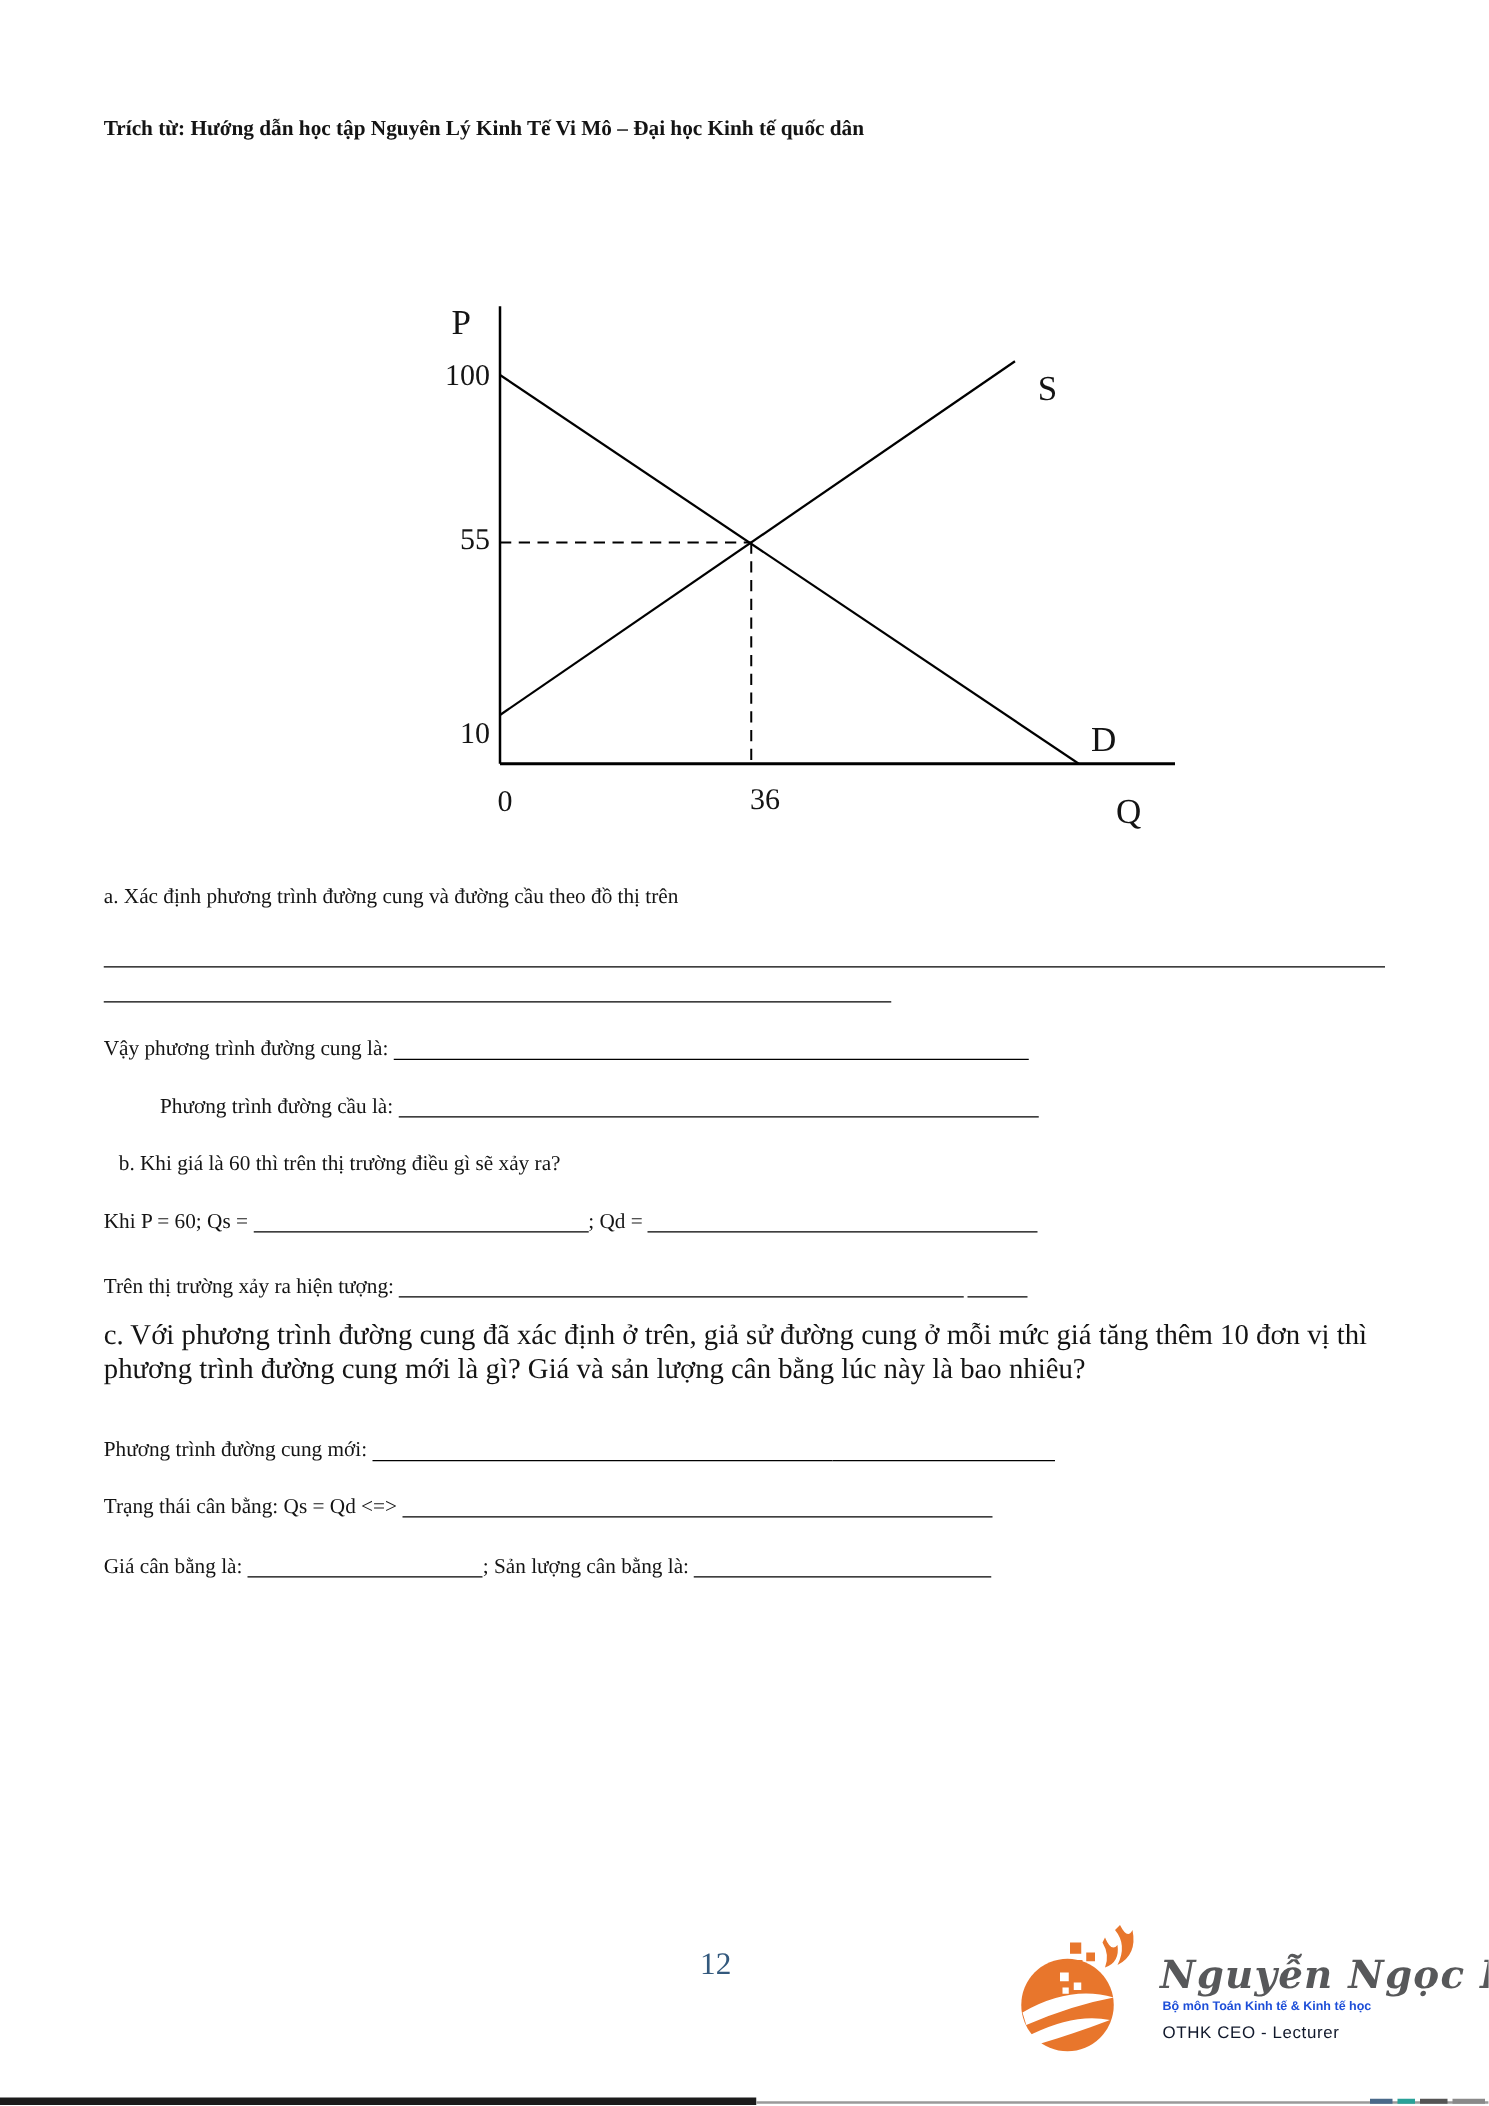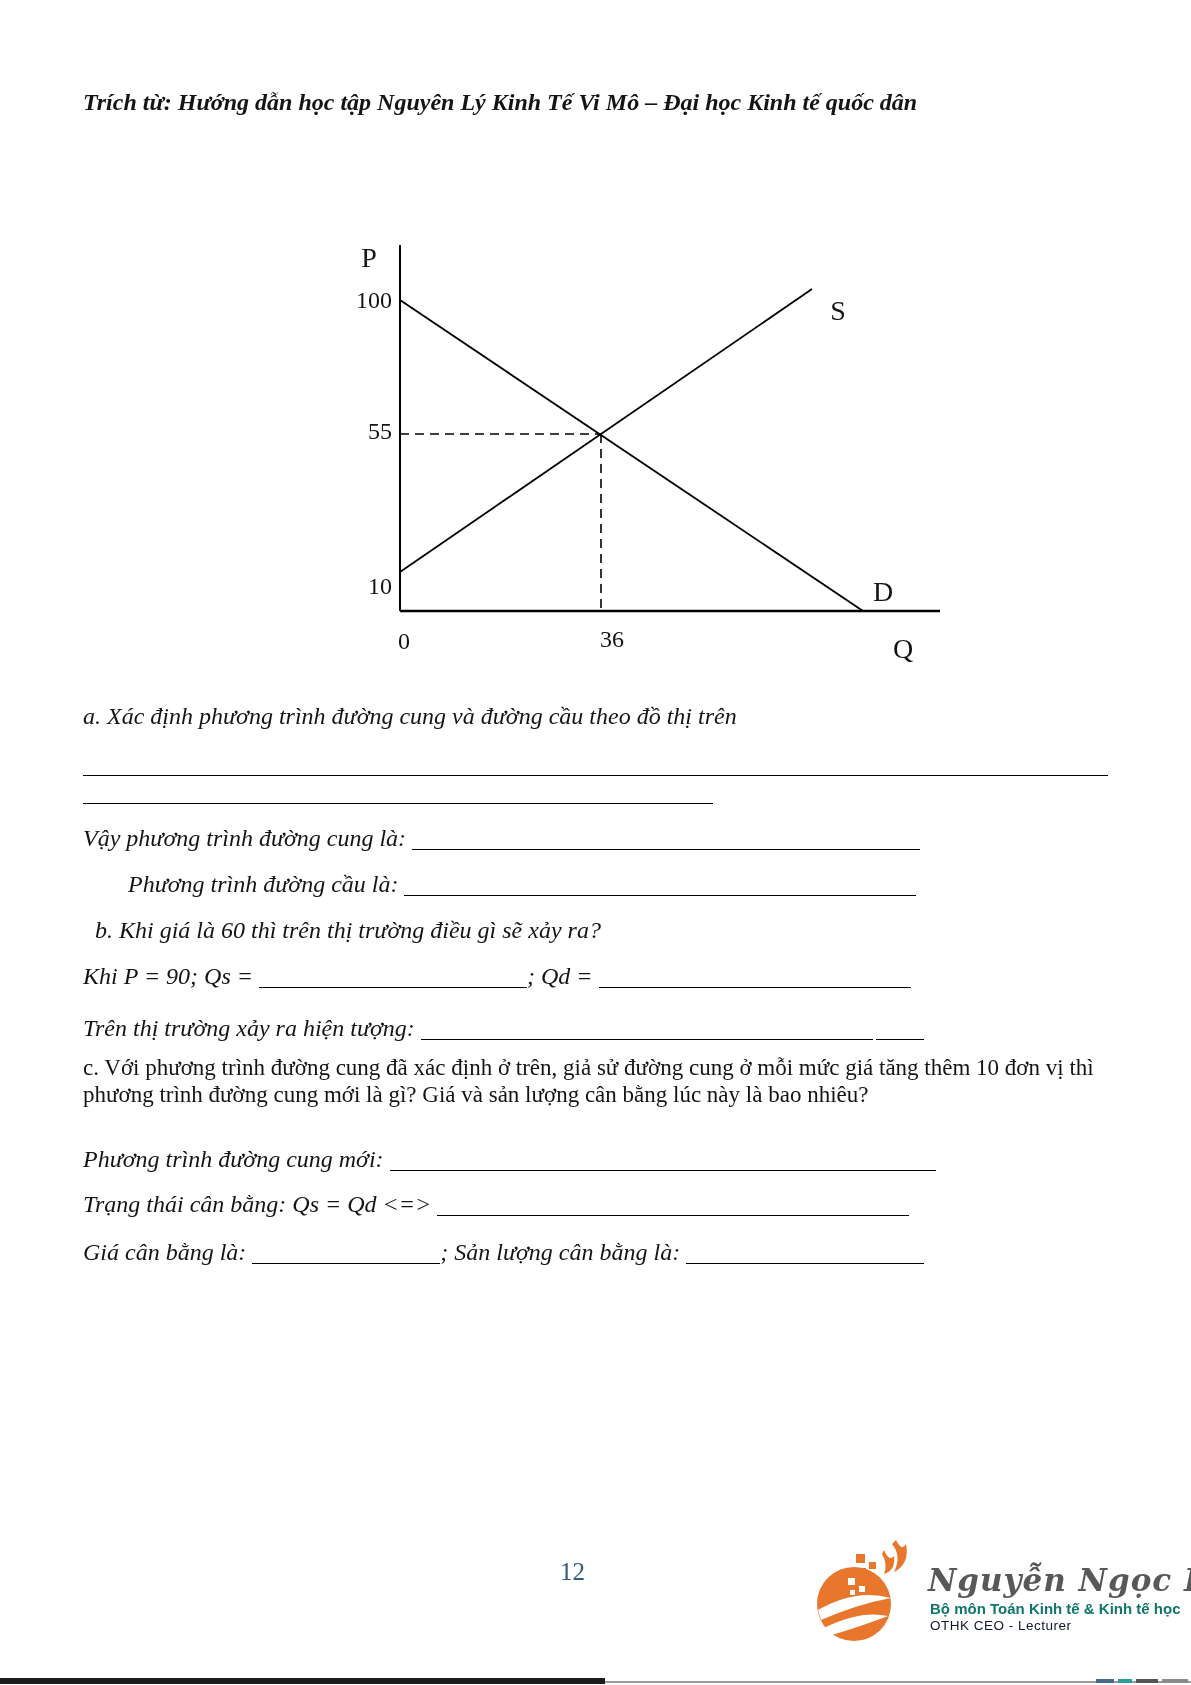--- a/index.html
+++ b/index.html
@@ -1,28 +1,28 @@
 <!DOCTYPE html>
 <html><head>
 <meta charset="utf-8">
 <style>
   html,body{margin:0;padding:0;background:#fff;}
   .page{position:relative;width:1191px;height:1685px;background:#ffffff;overflow:hidden;
         font-family:"Liberation Serif",serif;color:#141414;}
   .abs{position:absolute;}
-  .t{font-size:24px;line-height:33px;white-space:nowrap;font-style:italic;}
+  .t{font-size:17px;line-height:33px;white-space:nowrap;}
   .bold{font-weight:bold;}
   .bl{display:inline-block;border-bottom:1.7px solid #000;height:20px;vertical-align:-4px;}
   .cpar{font-size:23px;line-height:27px;white-space:normal;}
   svg text{font-family:"Liberation Serif",serif;fill:#141414;}
   .pagenum{font-size:25px;color:#33597d;}
   .logo-name{font-family:"DejaVu Serif",serif;font-style:italic;font-weight:bold;
              font-size:31px;color:#57585a;letter-spacing:1px;white-space:nowrap;}
-  .logo-sub1{font-family:"Liberation Sans",sans-serif;font-weight:bold;font-size:15px;
-             color:#0f766e;white-space:nowrap;}
+  .logo-sub1{font-family:"Liberation Sans",sans-serif;font-weight:bold;font-size:10px;
+             color:#1d4ed8;white-space:nowrap;}
   .logo-sub2{font-family:"Liberation Sans",sans-serif;font-size:13.5px;color:#0f172a;
              letter-spacing:.5px;white-space:nowrap;}
   .botbar-left{position:absolute;left:0;top:1678px;width:605px;height:6px;background:#1c1c1c;}
   .botbar-right{position:absolute;left:605px;top:1681px;width:586px;height:2px;background:#9a9a9a;}
   .tick{position:absolute;top:1679px;height:4px;}
 </style>
 </head>
 <body>
 
 <div class="page">
@@ -71,21 +71,21 @@
   </div>
 
   <div class="abs t" style="left:128px;top:868px;">
     <span>Phương trình đường cầu là:</span>
     <span class="bl" style="width:512px;"></span>
   </div>
 
   <div class="abs t" style="left:95px;top:914px;">b. Khi giá là 60 thì trên thị trường điều gì sẽ xảy ra?</div>
 
   <div class="abs t" style="left:83px;top:960px;">
-    <span>Khi P = 90; Qs =</span>
+    <span>Khi P = 60; Qs =</span>
     <span class="bl" style="width:268px;"></span><span>; Qd =</span>
     <span class="bl" style="width:312px;"></span>
   </div>
 
   <div class="abs t" style="left:83px;top:1012px;">
     <span>Trên thị trường xảy ra hiện tượng:</span>
     <span class="bl" style="width:452px;"></span><span class="bl" style="width:48px;margin-left:3px;"></span>
   </div>
 
   <div class="abs cpar" style="left:83px;top:1054px;width:1042px;">c. Với phương trình đường cung đã xác định ở trên, giả sử đường cung ở mỗi mức giá tăng thêm 10 đơn vị thì phương trình đường cung mới là gì? Giá và sản lượng cân bằng lúc này là bao nhiêu?</div>

